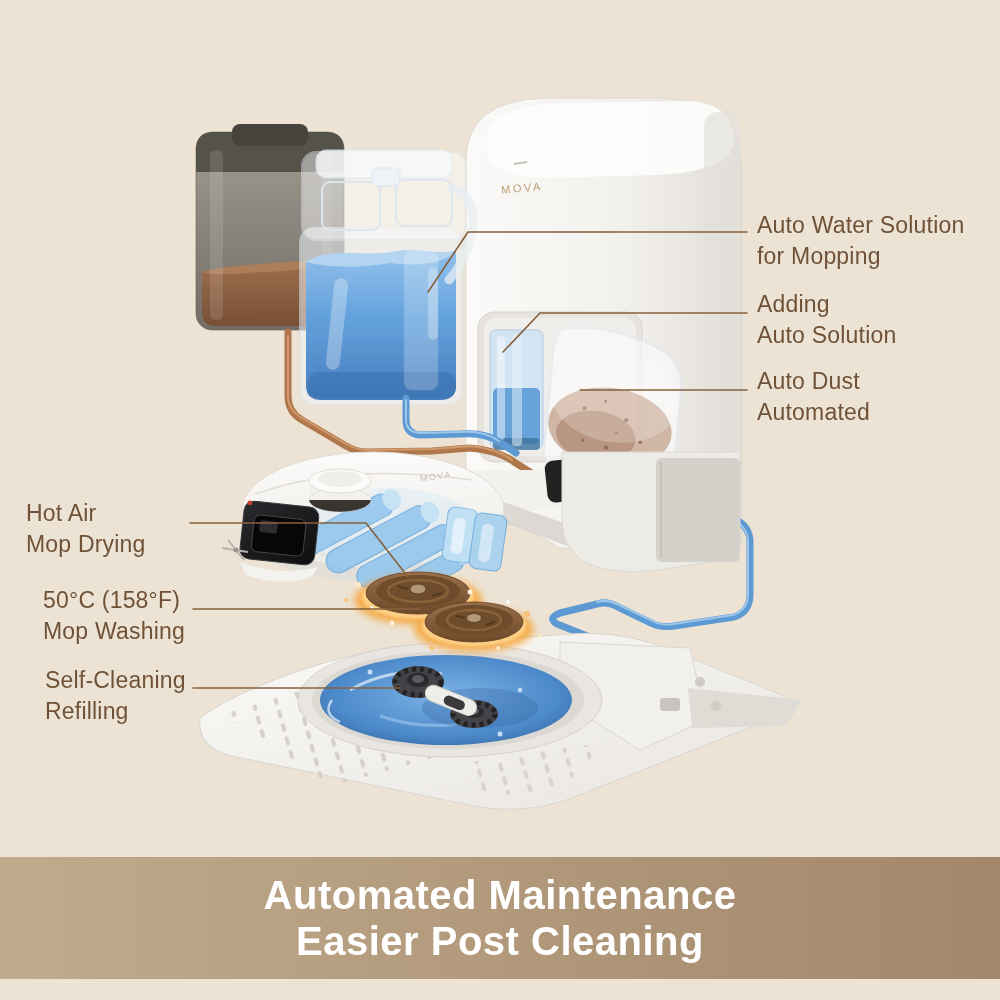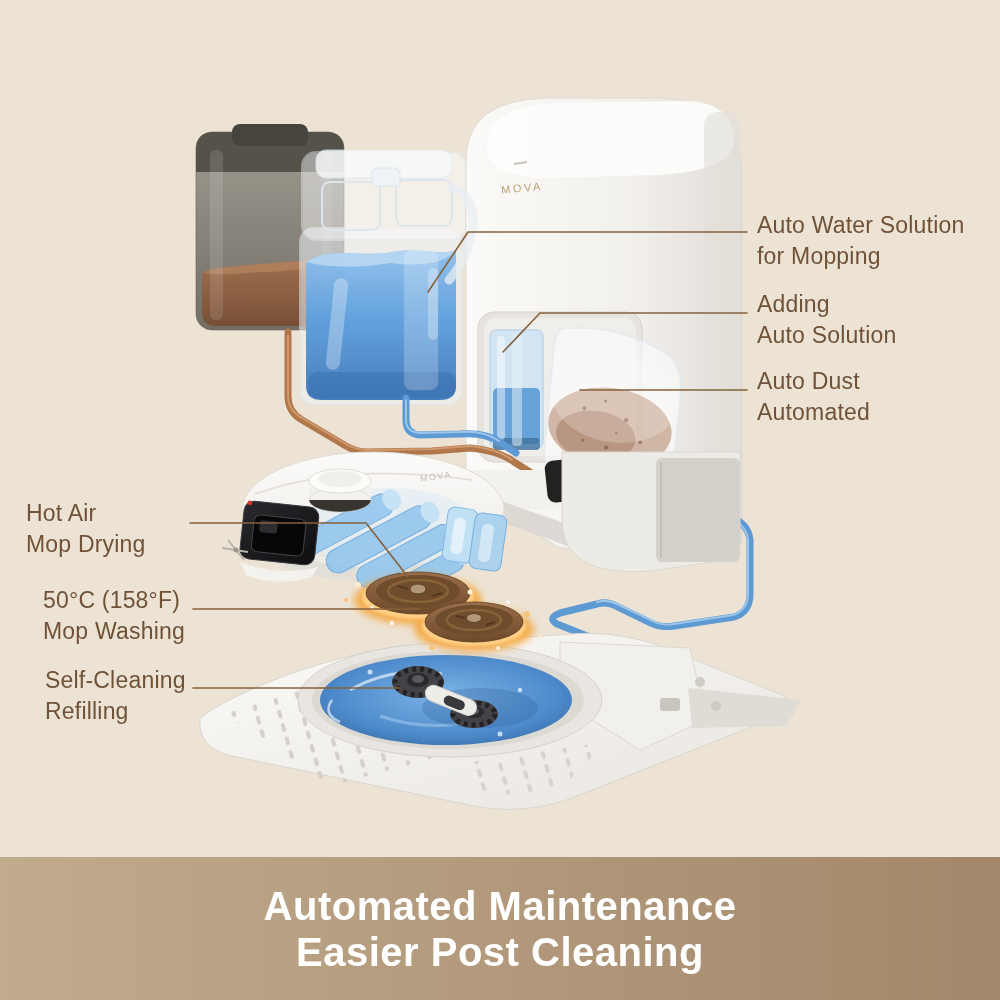--- a/index.html
+++ b/index.html
@@ -8,21 +8,21 @@
     background:var(--bg,#ece3d4);
     font-family:"Liberation Sans",sans-serif;
   }
   .scene{position:absolute;left:0;top:0;}
   .label{
     position:absolute;
     color:var(--label-ink,#6f5237);
     font-size:23px;line-height:31px;letter-spacing:.2px;
   }
   .banner{
-    position:absolute;left:0;top:857px;width:1000px;height:143px;
+    position:absolute;left:0;top:857px;width:1000px;height:122px;
     background:linear-gradient(90deg,var(--banner-left,#c1ab8d),var(--banner-right,#a3876a));
     display:flex;flex-direction:column;justify-content:center;align-items:center;
   }
   .banner-line{
     color:var(--banner-text,#fff);
     font-size:40px;line-height:46px;font-weight:700;letter-spacing:.5px;
   }
 </style>
 </head>
 <body>

